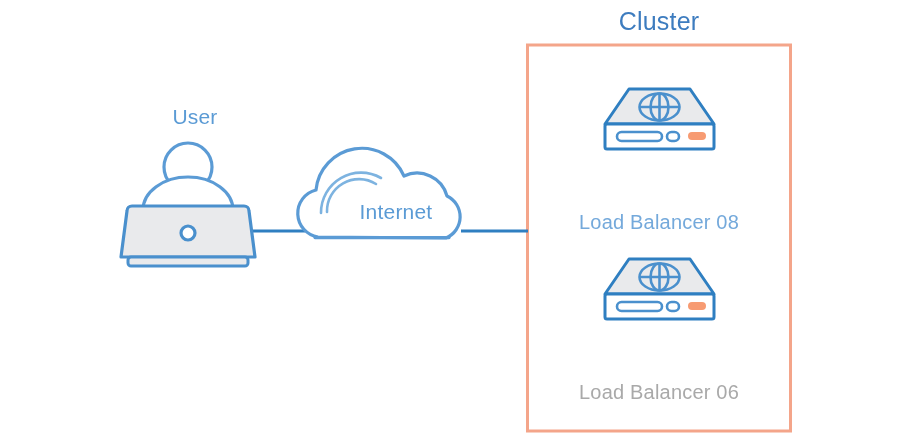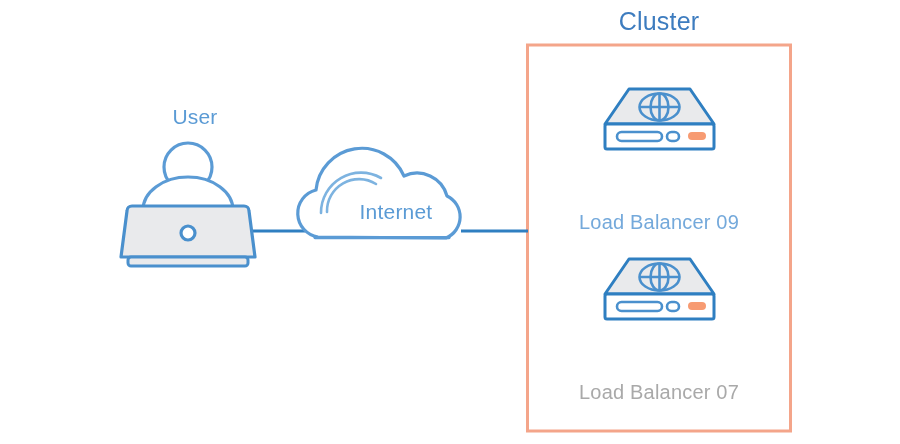--- a/index.html
+++ b/index.html
@@ -144,21 +144,21 @@
 
   </svg>
 
   <div class="lbl" id="user-label">User</div>
 
   <div class="lbl" id="cluster-title">Cluster</div>
 
   <div class="lbl" id="internet-label">Internet</div>
 
   <div class="lbl" id="lb01-label">
-    <div>Load Balancer 09</div>
+    <div>Load Balancer 08</div>
   </div>
 
   <div class="lbl" id="lb02-label">
-    <div>Load Balancer 07</div>
+    <div>Load Balancer 06</div>
     
   </div>
 
 </div>
 
 </body></html>

